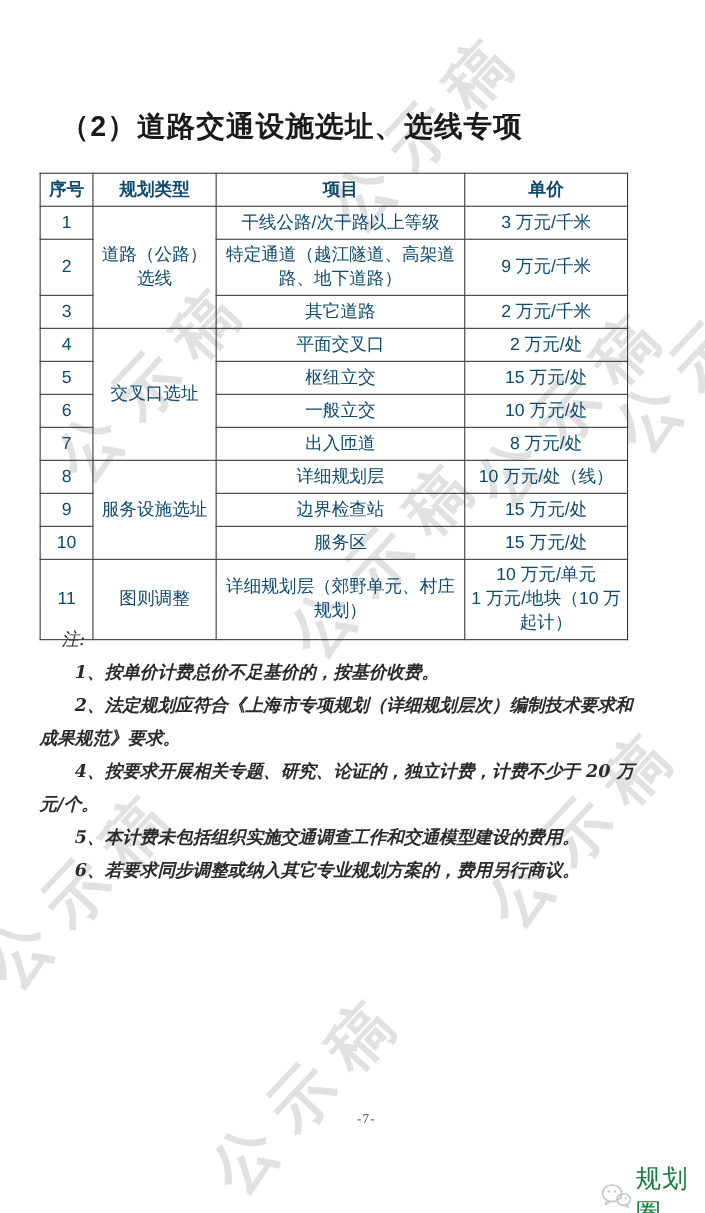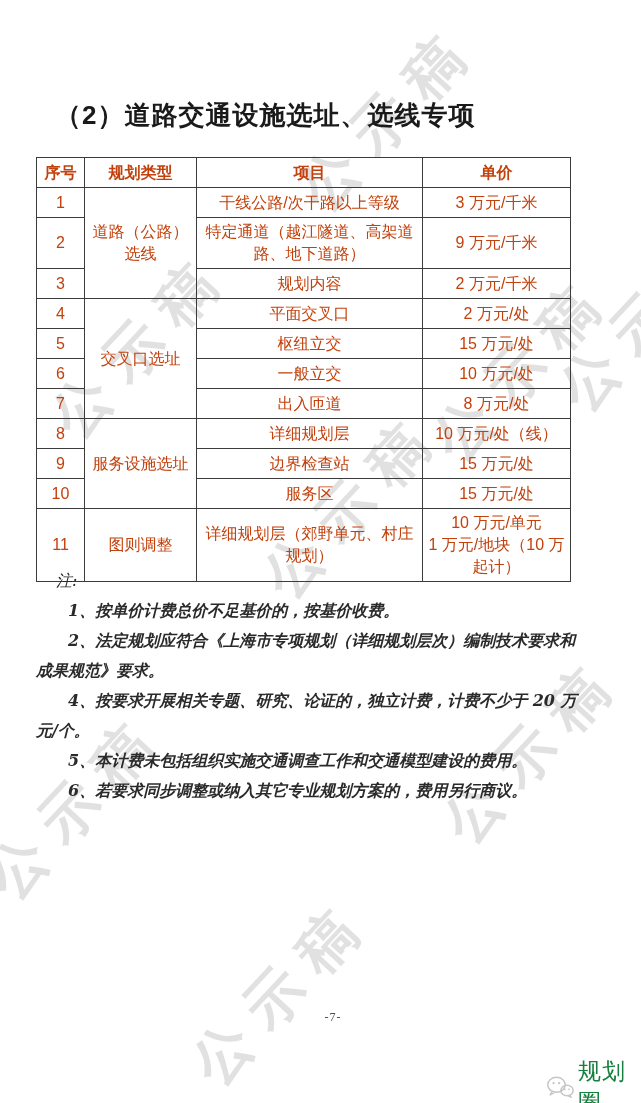--- a/index.html
+++ b/index.html
@@ -49,21 +49,21 @@
     margin: 0;
   }
   table.pricing {
     position: absolute;
     left: 36px;
     top: 157px;
     width: 534px;
     border-collapse: collapse;
     table-layout: fixed;
     font-size: 16px;
-    color: #c2410c;
+    color: #0c4a6e;
   }
   table.pricing th, table.pricing td {
     border: 1.5px solid #3b3b3b;
     padding: 3px 4px;
     line-height: 22px;
     text-align: center;
     vertical-align: middle;
     overflow: hidden;
   }
   table.pricing th {
@@ -164,21 +164,21 @@
             <td>干线公路/次干路以上等级</td>
             <td class="c-price">3 万元/千米</td>
           </tr>
           <tr>
             <td>2</td>
             <td class="left">特定通道（越江隧道、高架道路、地下道路）</td>
             <td class="c-price">9 万元/千米</td>
           </tr>
           <tr>
             <td>3</td>
-            <td>规划内容</td>
+            <td>其它道路</td>
             <td class="c-price">2 万元/千米</td>
           </tr>
           <tr>
             <td>4</td>
             <td rowspan="4">交叉口选址</td>
             <td>平面交叉口</td>
             <td class="c-price">2 万元/处</td>
           </tr>
           <tr>
             <td>5</td>

